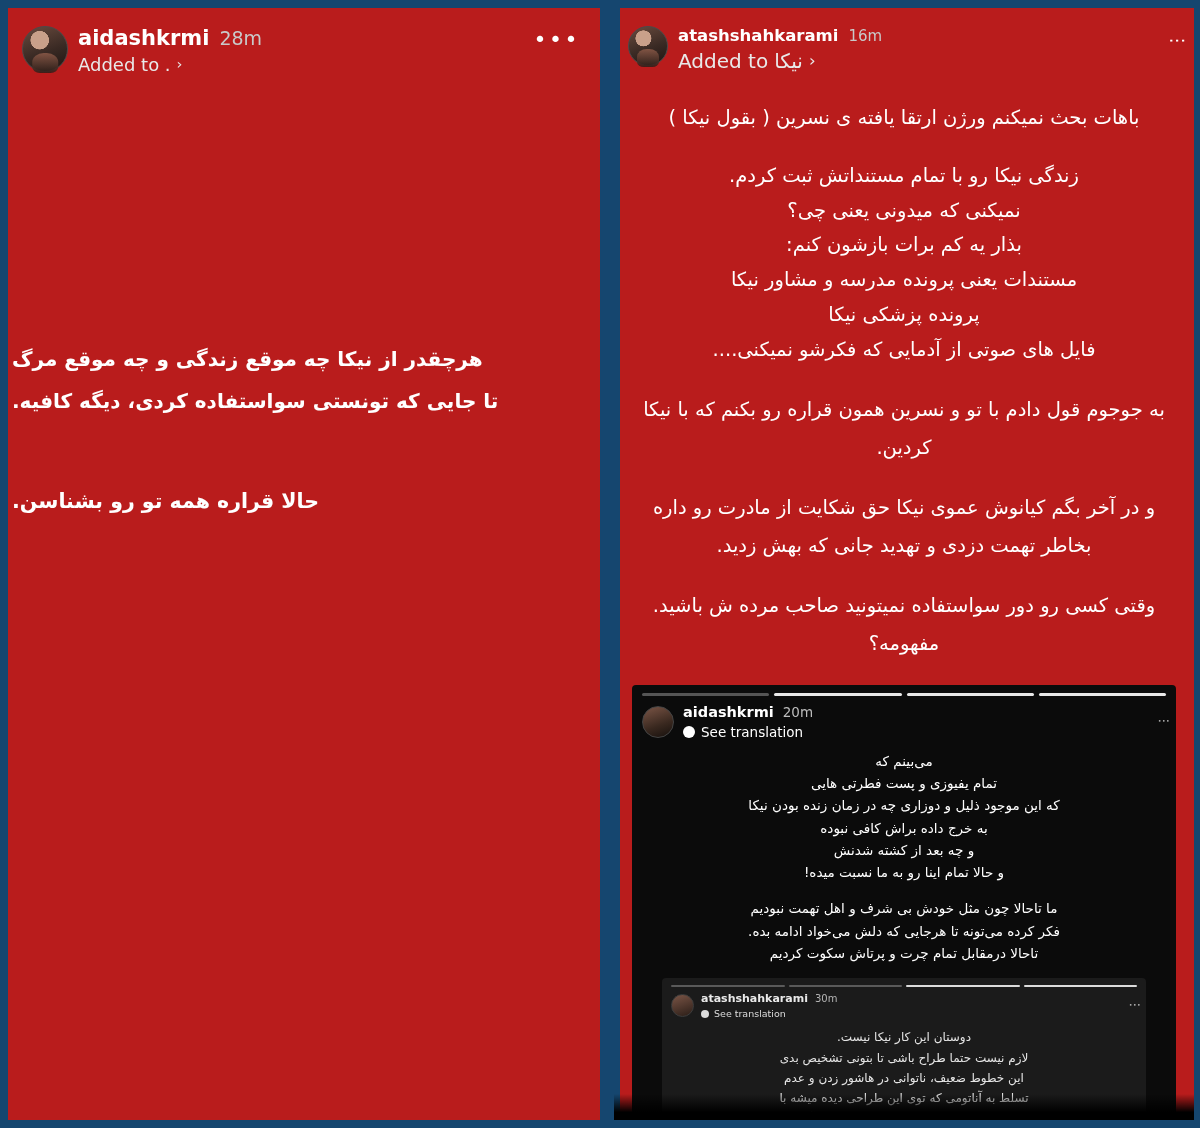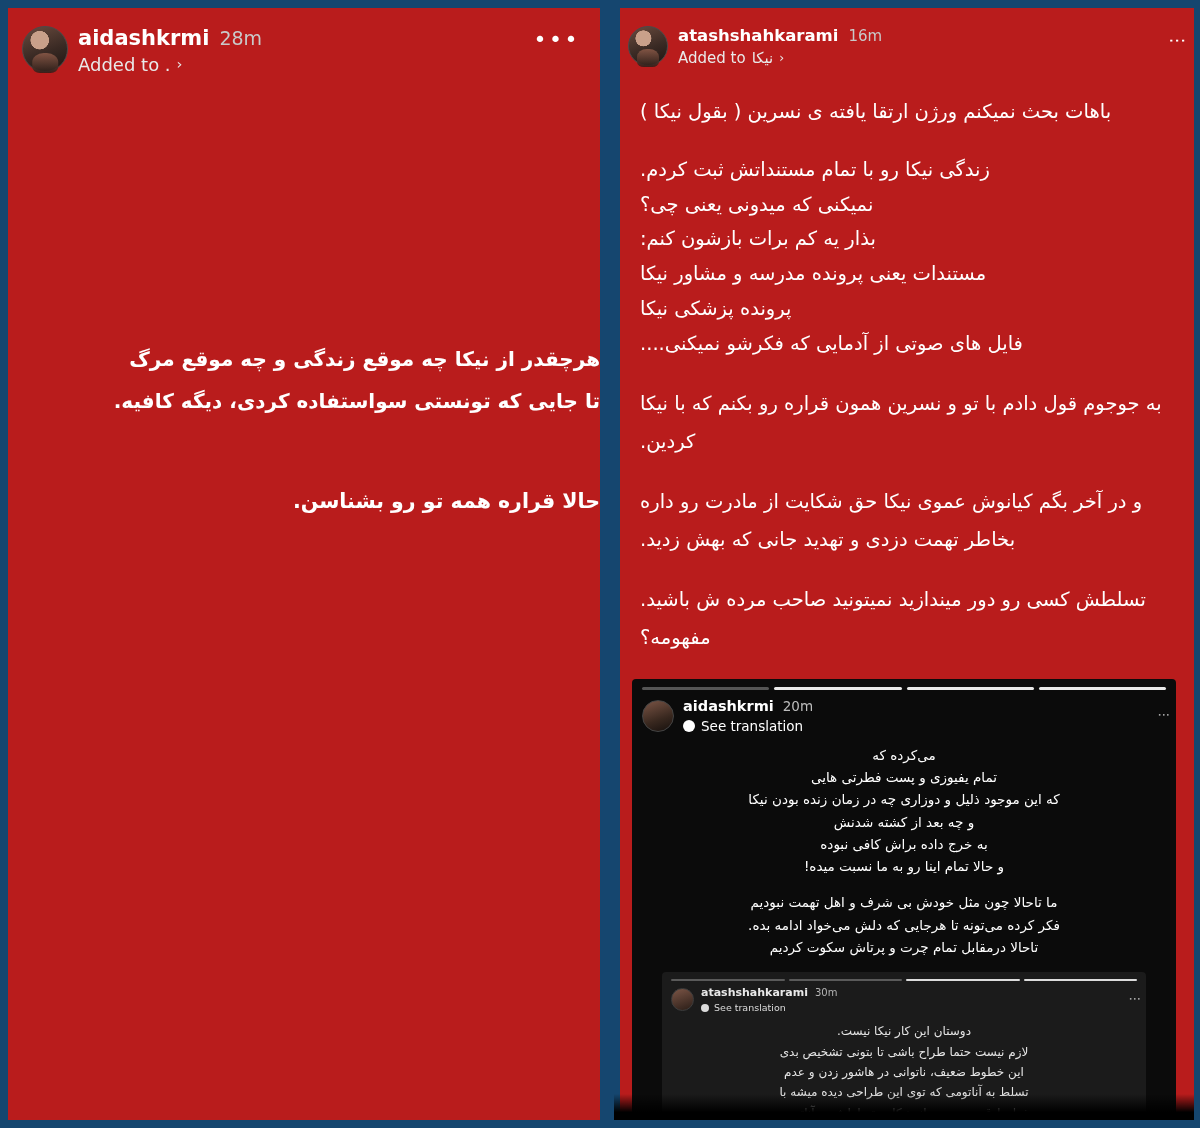--- a/index.html
+++ b/index.html
@@ -59,52 +59,52 @@
   .uname{color:#fff;font-weight:700;}
   .left .uname{font-size:16.5px;}
   .right .uname{font-size:21px;}
   .time{color:#c9c9c9;}
   .left .time{font-size:15px;}
   .right .time{font-size:19px;}
   .addedto{
     display:flex;align-items:center;gap:6px;
     color:#e9e9e9;
   }
-  .left .addedto{font-size:15px;text-align:center;}
+  .left .addedto{font-size:20px;text-align:center;}
   .right .addedto{font-size:18px;text-align:right;}
   .chev{font-size:.82em;color:#e9e9e9;line-height:1;}
   .dots{
     color:#fff;letter-spacing:2.5px;font-size:22px;line-height:8px;
     padding:10px 6px 0 0;flex:none;
   }
   .dots-v{
     color:#fff;font-size:17px;line-height:5px;
     padding-top:6px;flex:none;writing-mode:vertical-rl;letter-spacing:2px;
   }
 
   
   .body-l{
     padding:26px 26px 0 26px;
     color:#fff;
     font-size:19.5px;
     line-height:1.95;
-    text-align:left;
+    text-align:center;
     direction:rtl;
     letter-spacing:.2px;
   }
   .body-l p{margin:0 0 22px 0;}
   .body-l .tight{line-height:1.78;}
   .body-l .tight div{margin:0;}
 
   
   .body-r{
     position:absolute;
-    top:330px;left:12px;right:0;
+    top:330px;left:4px;right:0;
     color:#fff;
-    text-align:right;
+    text-align:left;
     direction:rtl;
     font-size:20px;
     line-height:2.1;
     font-weight:700;
     letter-spacing:.3px;
   }
   .body-r .blk2{margin-top:58px;font-size:20.5px;}
 
   
   .repost{
@@ -208,21 +208,21 @@
       <div class="tight">
         <div>زندگی نیکا رو با تمام مستنداتش ثبت کردم.</div>
         <div>نمیکنی که میدونی یعنی چی؟</div>
         <div>بذار یه کم برات بازشون کنم:</div>
         <div>مستندات یعنی پرونده مدرسه و مشاور نیکا</div>
         <div>پرونده پزشکی نیکا</div>
         <div>فایل های صوتی از آدمایی که فکرشو نمیکنی....</div>
       </div>
       <p style="margin-top:24px">به جوجوم قول دادم با تو و نسرین همون قراره رو بکنم که با نیکا کردین.</p>
       <p>و در آخر بگم کیانوش عموی نیکا حق شکایت از مادرت رو داره بخاطر تهمت دزدی و تهدید جانی که بهش زدید.</p>
-      <p>تسلطش کسی رو دور میندازید نمیتونید صاحب مرده ش باشید. مفهومه؟</p>
+      <p>وقتی کسی رو دور سواستفاده نمیتونید صاحب مرده ش باشید. مفهومه؟</p>
     </div>
 
     <div class="repost">
       <div class="bars">
         <span class="on"></span>
         <span class="on"></span>
         <span class="on"></span>
         <span></span>
       </div>
       <div class="rp-hdr">
@@ -235,25 +235,25 @@
           <div class="rp-trans">
             <span class="globe"></span>
             <span>See translation</span>
           </div>
         </div>
         <div class="dots-v2">⋮</div>
       </div>
 
       <div class="rp-body">
         <div class="para">
-          <div>می‌کرده که</div>
+          <div>می‌بینم که</div>
           <div>تمام یفیوزی و پست فطرتی هایی</div>
           <div>که این موجود ذلیل و دوزاری چه در زمان زنده بودن نیکا</div>
+          <div>به خرج داده براش کافی نبوده</div>
           <div>و چه بعد از کشته شدنش</div>
-          <div>به خرج داده براش کافی نبوده</div>
           <div>و حالا تمام اینا رو به ما نسبت میده!</div>
         </div>
         <div class="para">
           <div>ما تاحالا چون مثل خودش بی شرف و اهل تهمت نبودیم</div>
           <div>فکر کرده می‌تونه تا هرجایی که دلش می‌خواد ادامه بده.</div>
           <div>تاحالا درمقابل تمام چرت و پرتاش سکوت کردیم</div>
         </div>
       </div>
 
       <div class="repost2">

